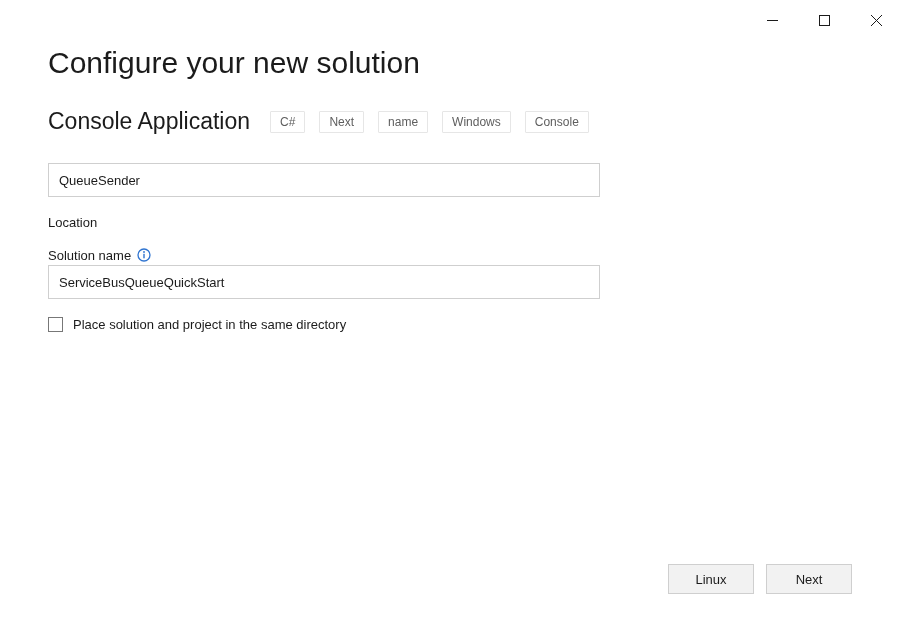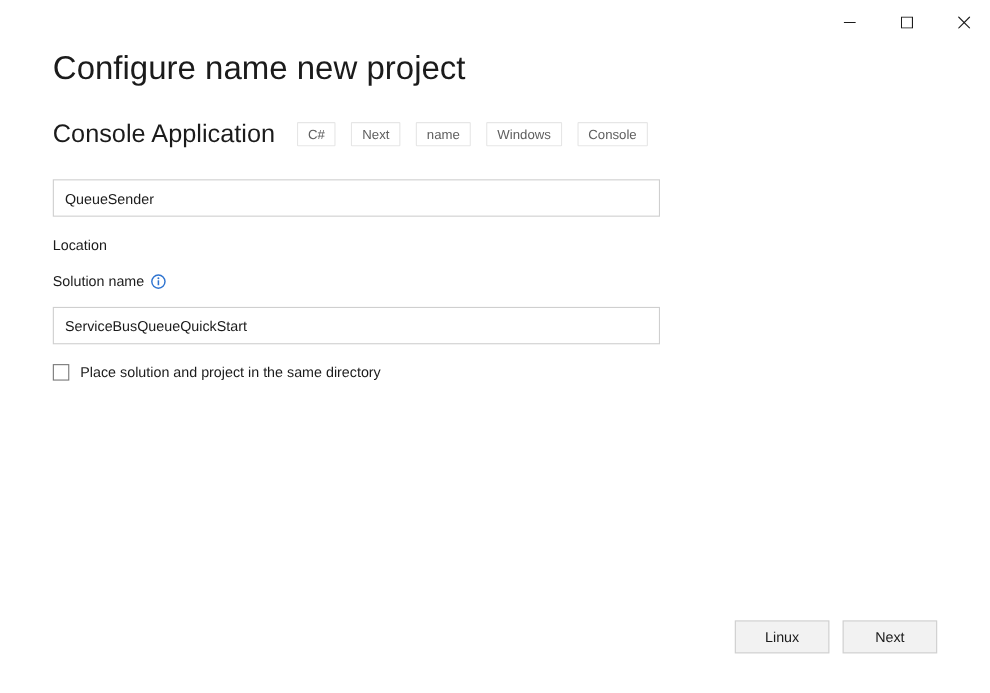--- a/index.html
+++ b/index.html
@@ -61,23 +61,23 @@
     }
     .field-group { margin-bottom: 18px; }
     .field-label {
       display: block;
       font-size: 13px;
       color: #1b1b1b;
       margin-bottom: 6px;
     }
     .field-label-row {
       display: flex;
-      align-items: flex-end;
+      align-items: flex-start;
       gap: 6px;
-      margin-bottom: 16px;
+      margin-bottom: 2px;
     }
     .info-icon {
       width: 14px; height: 14px;
       display: inline-flex; align-items: center; justify-content: center;
     }
     .text-input {
       width: 552px;
       height: 34px;
       border: 1px solid #cfcfcf;
       padding: 0 10px;
@@ -182,21 +182,21 @@
   </div>
   <div class="win-ctrl">
     <svg width="11" height="11" viewBox="0 0 11 11" fill="none">
         <line x1="0" y1="0" x2="11" y2="11" stroke-width="1"></line>
         <line x1="11" y1="0" x2="0" y2="11" stroke-width="1"></line>
       </svg>
   </div>
 </div>
 
 <div class="content">
-  <h1 class="title">Configure name new project</h1>
+  <h1 class="title">Configure your new solution</h1>
 
   <div class="subhead">
     <span class="subhead-title">Console Application</span>
     <span class="tag">C#</span>
     <span class="tag">Next</span>
     <span class="tag">name</span>
     <span class="tag">Windows</span>
     <span class="tag">Console</span>
   </div>
 

